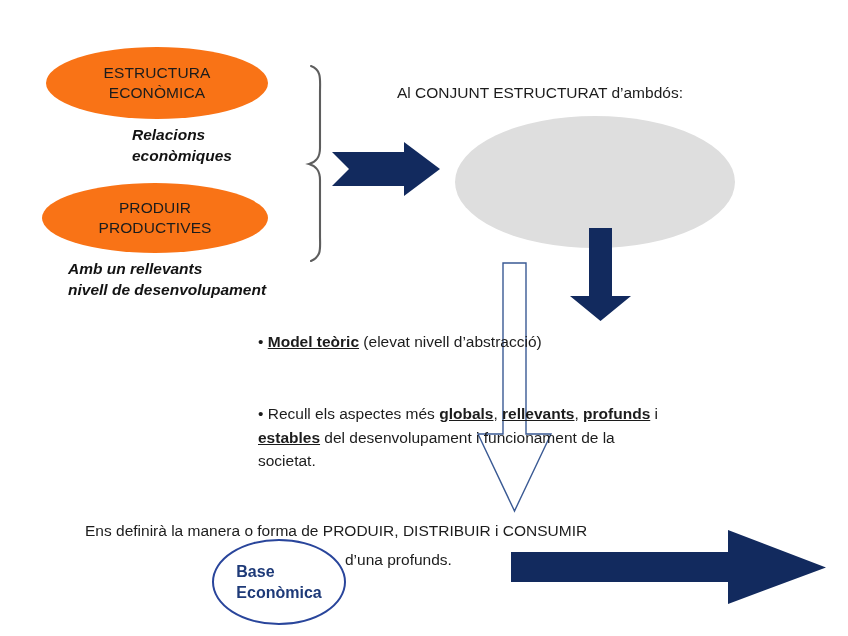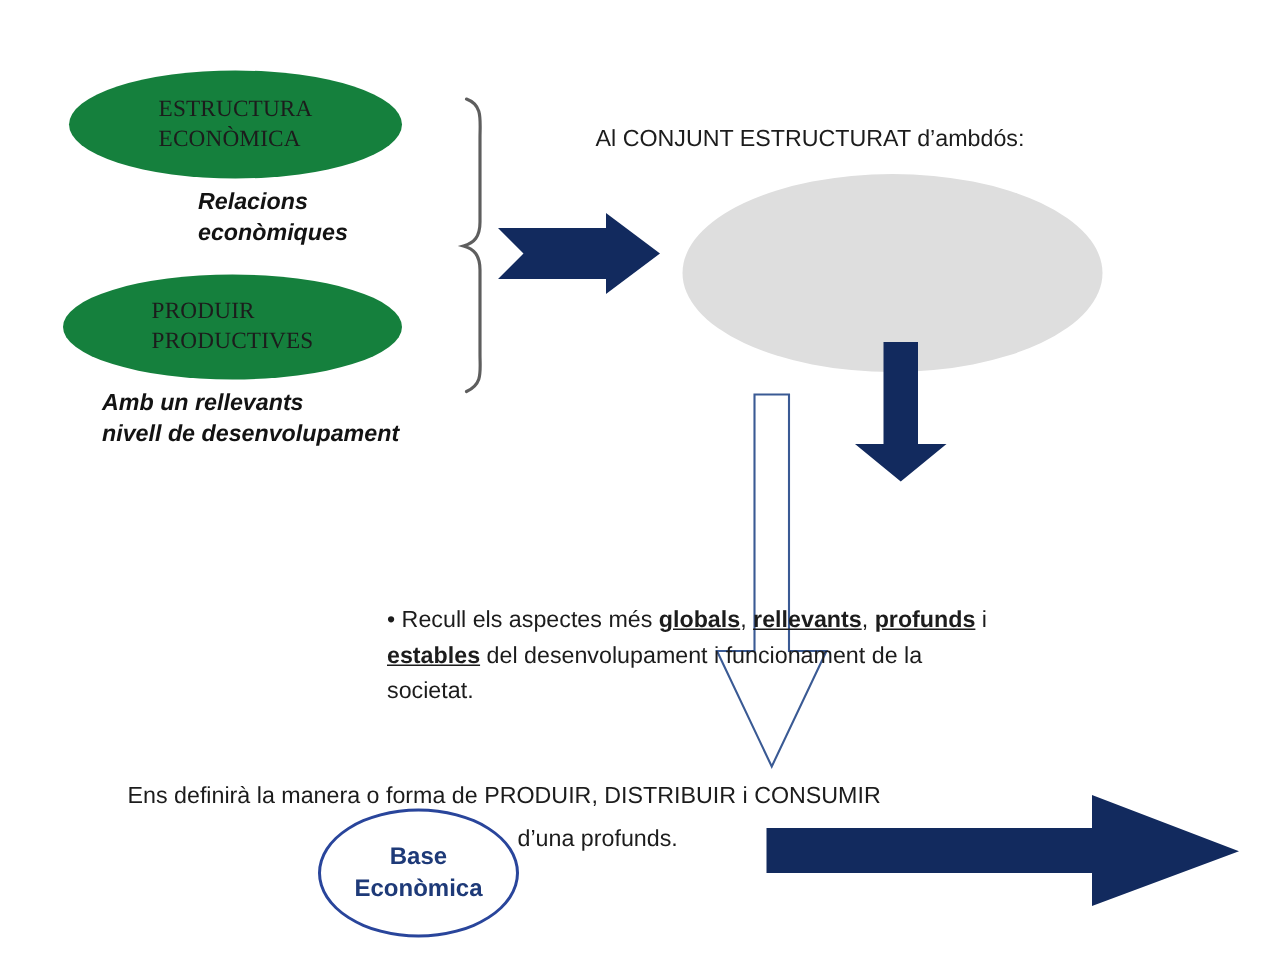--- a/index.html
+++ b/index.html
@@ -16,47 +16,46 @@
     position: relative;
     width: 848px;
     height: 636px;
     background: #ffffff;
     overflow: hidden;
   }
   .abs { position: absolute; }
 
   
   .ellipse-gray {
-    background: #15803d;
+    background: #f97316;
     border-radius: 50%;
     display: flex;
     align-items: center;
     justify-content: center;
-    font-family: Liberation Serif, serif;
+    text-align: center;
   }
   .ellipse-label {
     font-size: 15.5px;
     line-height: 1.32;
     color: #1c1c1c;
     letter-spacing: 0.1px;
     white-space: pre-line;
   }
   .ellipse-label.big {
     font-size: 16px;
     line-height: 1.42;
   }
 
   .ellipse-outline {
     border: 2px solid #29459b;
     border-radius: 50%;
     background: transparent;
     display: flex;
     align-items: center;
     justify-content: center;
-    text-align: center;
   }
   .ellipse-outline .txt {
     font-size: 16px;
     font-weight: bold;
     color: #1e3a78;
     line-height: 1.34;
     white-space: pre-line;
   }
 
   
@@ -166,20 +165,23 @@
     <span class="ellipse-label">PRODUIR
 PRODUCTIVES</span>
   </div>
 
   <div class="abs caption" style="left:68px; top:258px; width:260px; text-align:left;">Amb un rellevants
 nivell de desenvolupament</div>
 
   <div class="abs headline" style="left:397px; top:82px;">Al CONJUNT ESTRUCTURAT d’ambdós:</div>
 
 
+  <div class="abs bullet-block" style="left:258px; top:330px;">
+    <p class="para"><span>•</span><span> </span><b>Model teòric</b><span> (elevat nivell d’abstracció)</span></p>
+  </div>
 
   <div class="abs bullet-block" style="left:258px; top:402px; width:410px;">
     <p class="para"><span>•</span><span> Recull els aspectes més </span><b>globals</b><span>, </span><b>rellevants</b><span>, </span><b>profunds</b><span> i </span><b>estables</b><span> del desenvolupament i funcionament de la societat.</span></p>
   </div>
 
   <div class="abs bottomline" style="left:85px; top:519px;">Ens definirà la manera o forma de PRODUIR, DISTRIBUIR i CONSUMIR</div>
 
   <div class="abs bottomline" style="left:345px; top:548px;">d’una profunds.</div>
 
   <div class="abs ellipse-outline" style="left:212px; top:539px; width:130px; height:82px;">

